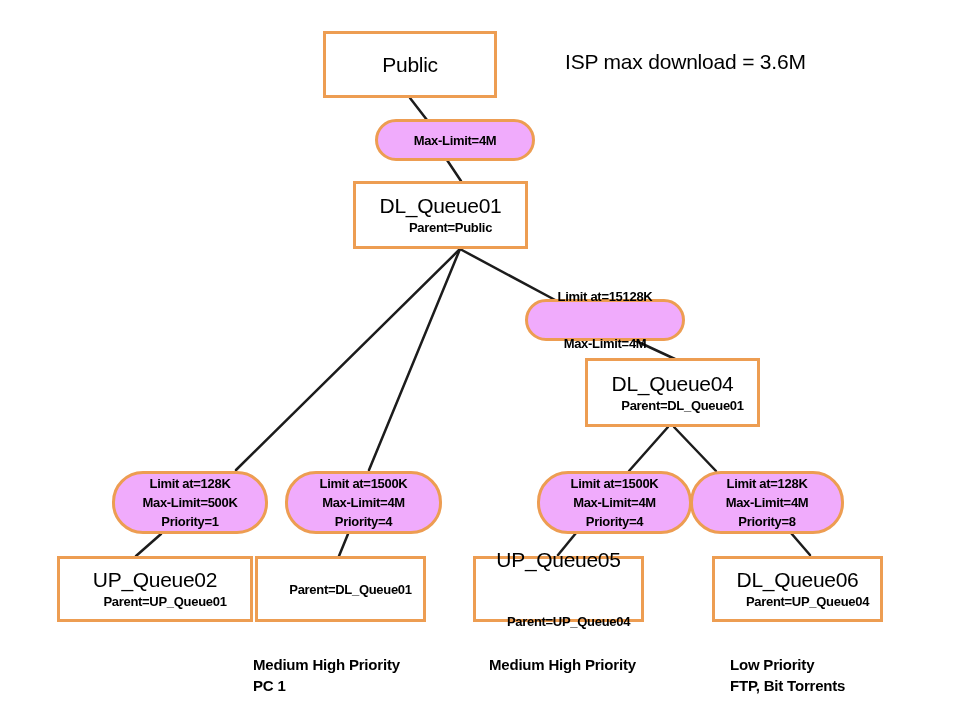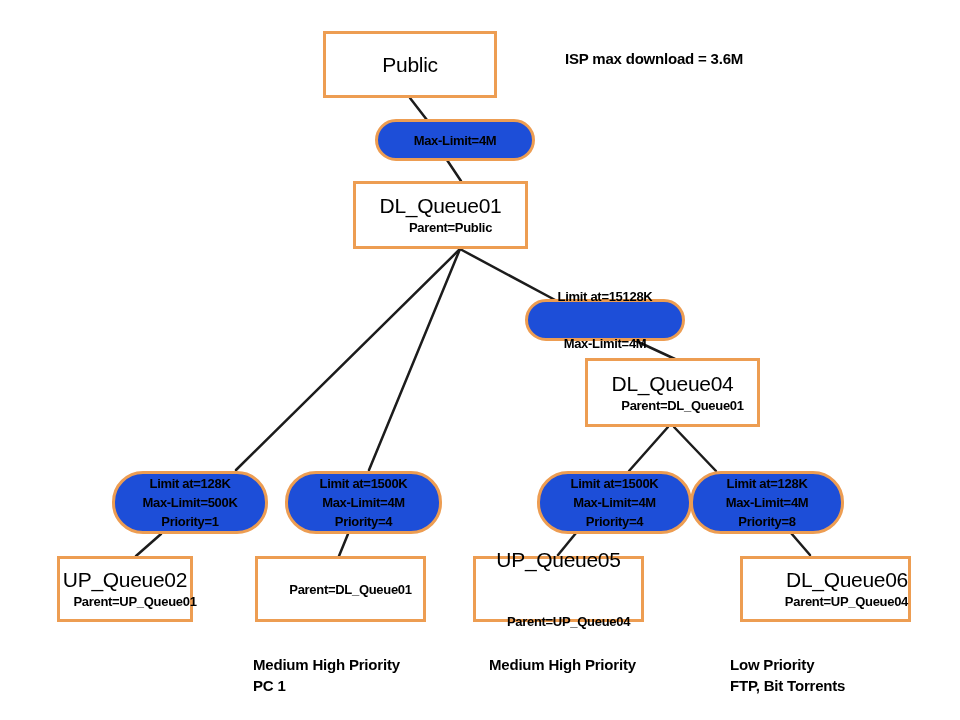--- a/index.html
+++ b/index.html
@@ -28,33 +28,33 @@
     border:3px solid var(--accent);
     display:flex;flex-direction:column;
     align-items:center;justify-content:center;
     text-align:center;color:var(--text);
   }
   .box-title{font-size:21px;font-weight:normal;line-height:24px;letter-spacing:-0.3px;}
   .box-sub{font-size:13px;font-weight:bold;line-height:16px;margin-top:2px;letter-spacing:-0.3px;padding-left:20px;}
   .pill{
     position:absolute;
     box-sizing:border-box;
-    background:#1d4ed8;
+    background:#f0abfc;
     border:3px solid var(--accent);
     display:flex;flex-direction:column;
     align-items:center;justify-content:center;
     text-align:center;color:var(--text);
     font-size:13px;font-weight:bold;line-height:19px;letter-spacing:-0.3px;
   }
   .pill1{border-radius:21px;}
   .pill2{border-radius:22px;gap:28px;}
   .pill3{border-radius:31px;}
   .note{
     position:absolute;
-    font-size:15px;font-weight:bold;color:var(--text);
+    font-size:21px;font-weight:normal;color:var(--text);
     white-space:nowrap;letter-spacing:-0.2px;
   }
   .caption{
     position:absolute;
     font-size:15px;font-weight:bold;color:var(--text);
     line-height:21px;white-space:nowrap;letter-spacing:-0.2px;
   }
 </style>
 </head>
 <body>
@@ -118,35 +118,35 @@
     <div>Max-Limit=4M</div>
     <div>Priority=4</div>
   </div>
 
   <div class="pill pill3" style="left:690px;top:471px;width:154px;height:63px;">
     <div>Limit at=128K</div>
     <div>Max-Limit=4M</div>
     <div>Priority=8</div>
   </div>
 
-  <div class="box" style="left:57px;top:556px;width:136px;height:66px;">
+  <div class="box" style="left:57px;top:556px;width:196px;height:66px;">
     <div class="box-title">UP_Queue02</div>
     <div class="box-sub">Parent=UP_Queue01</div>
   </div>
 
   <div class="box" style="left:255px;top:556px;width:171px;height:66px;">
     <div class="box-sub">Parent=DL_Queue01</div>
   </div>
 
   <div class="box" style="left:473px;top:556px;width:171px;height:66px;gap:40px;">
     <div class="box-title">UP_Queue05</div>
     <div class="box-sub">Parent=UP_Queue04</div>
   </div>
 
-  <div class="box" style="left:740px;top:556px;width:171px;height:66px;align-items:flex-end;">
+  <div class="box" style="left:712px;top:556px;width:171px;height:66px;">
     <div class="box-title">DL_Queue06</div>
     <div class="box-sub">Parent=UP_Queue04</div>
   </div>
 
   <div class="caption" style="left:253px;top:654px;">
     <div>Medium High Priority</div>
     <div>PC 1</div>
   </div>
   <div class="caption" style="left:489px;top:654px;">
     <div>Medium High Priority</div>

